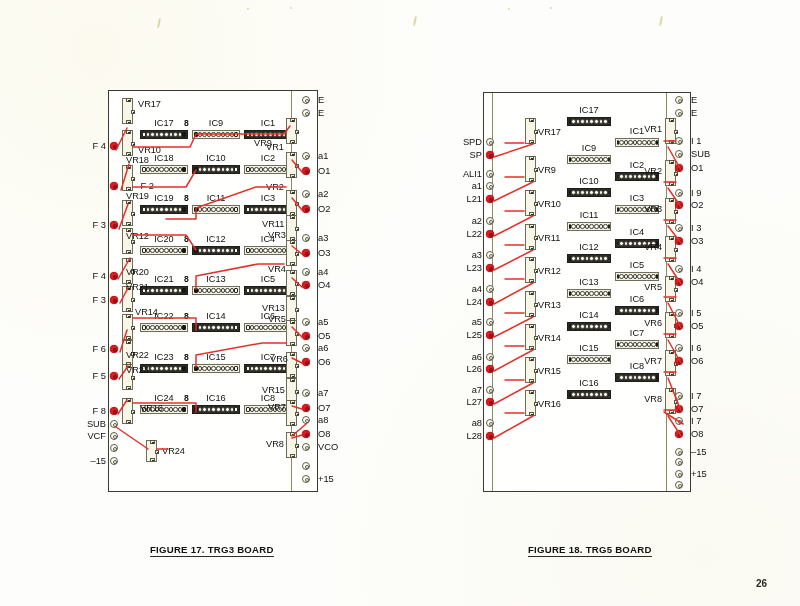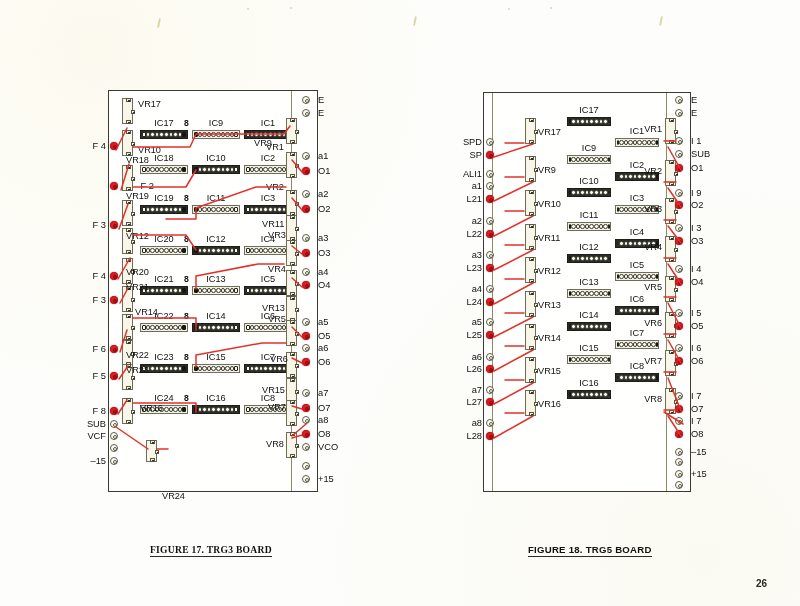--- a/index.html
+++ b/index.html
@@ -584,21 +584,21 @@
         <div class="tab" style="left:3.3px;top:-1px;">
           <i></i>
         </div>
         <div class="tab" style="left:3.3px;bottom:-1px;">
           <i></i>
         </div>
         <div class="tab" style="left:8px;top:8.8px;">
           <i></i>
         </div>
       </div>
-      <div class="vr-lbl" style="left:162px;top:447px;margin-top:45px;">VR24</div>
+      <div class="vr-lbl" style="left:162px;top:447px;">VR24</div>
       <div class="vr" style="left:286px;top:118px;width:11px;height:26px;">
         <div class="tab" style="left:3.3px;top:-1px;">
           <i></i>
         </div>
         <div class="tab" style="left:3.3px;bottom:-1px;">
           <i></i>
         </div>
         <div class="tab" style="left:8px;top:10.8px;">
           <i></i>
         </div>
@@ -1409,16 +1409,16 @@
         <path d="M664,334 L676,334"></path>
         <path d="M668,340 L681,363"></path>
         <path d="M664,372 L676,372"></path>
         <path d="M668,378 L681,411"></path>
         <path d="M664,410 L676,410"></path>
         <path d="M668,416 L681,436"></path>
         <path d="M664,412 L683,424"></path>
       </svg>
     </div>
 
-  <div class="caption" style="left:150px;top:544px;font-family:Liberation Serif, serif;">FIGURE 17. TRG3 BOARD</div>
+  <div class="caption" style="left:150px;top:544px;">FIGURE 17. TRG3 BOARD</div>
   <div class="caption" style="left:528px;top:544px;">FIGURE 18. TRG5 BOARD</div>
   <div class="pageno" style="left:756px;top:578px;">26</div>
 </div>
 
 </body></html>

